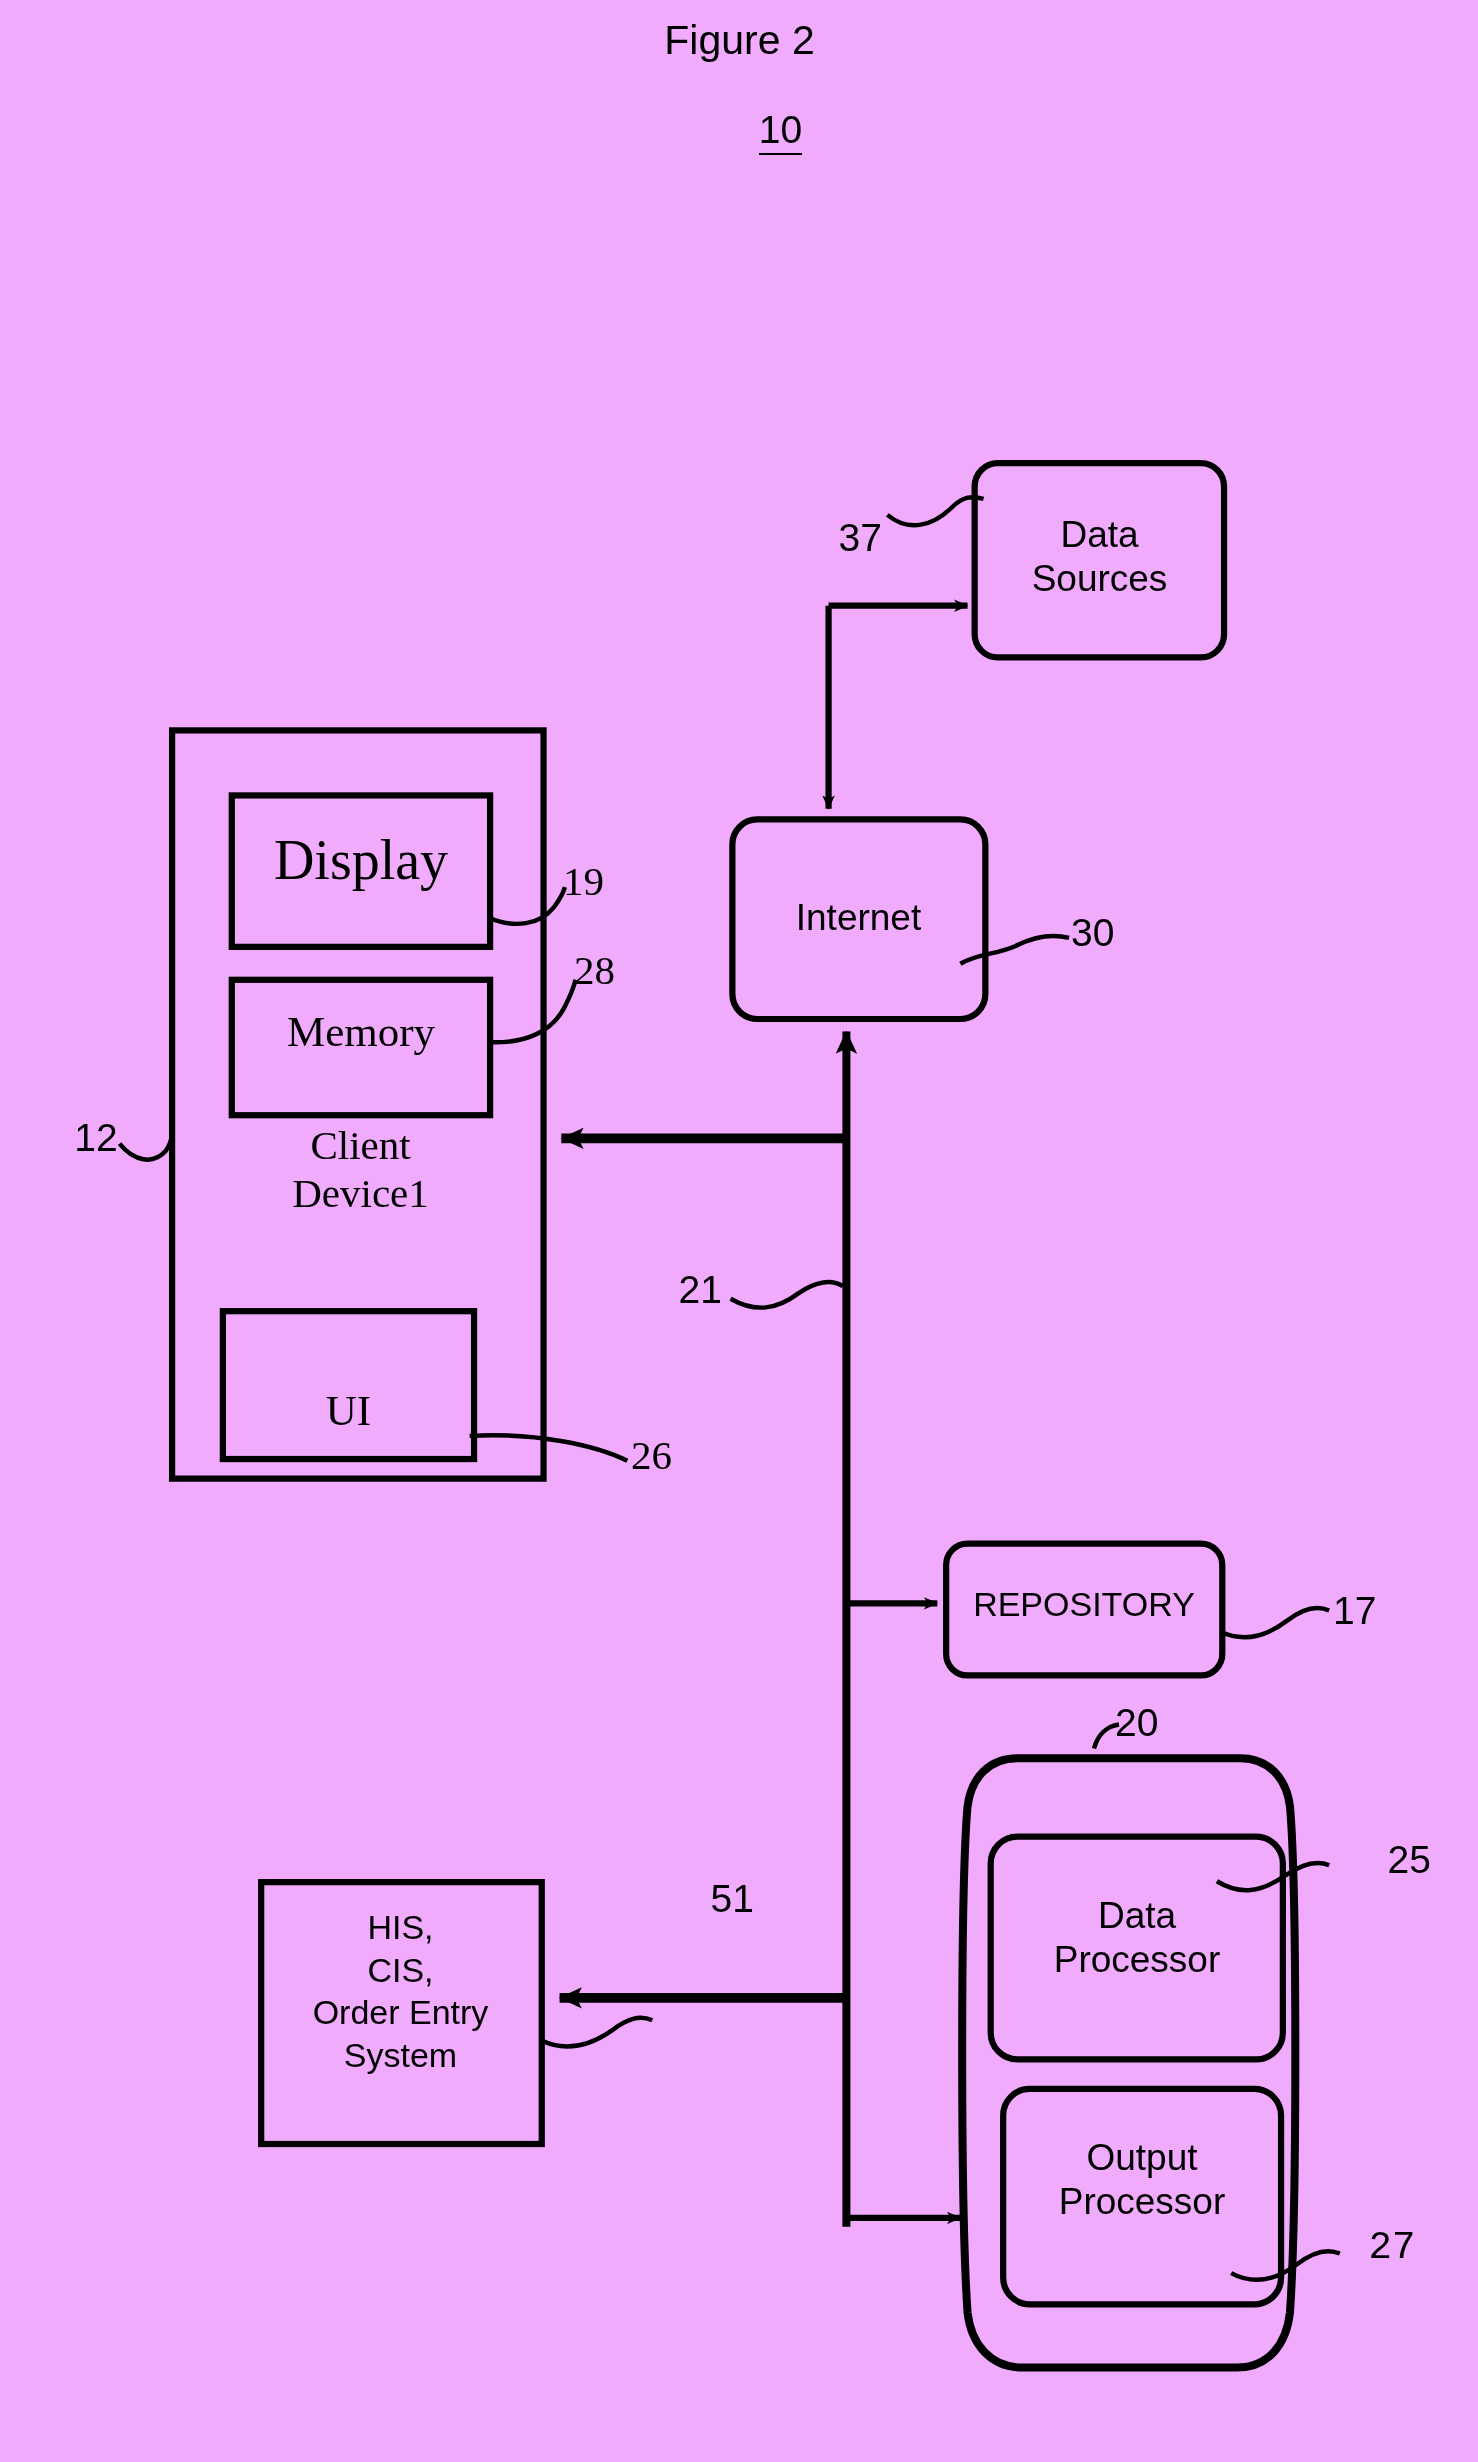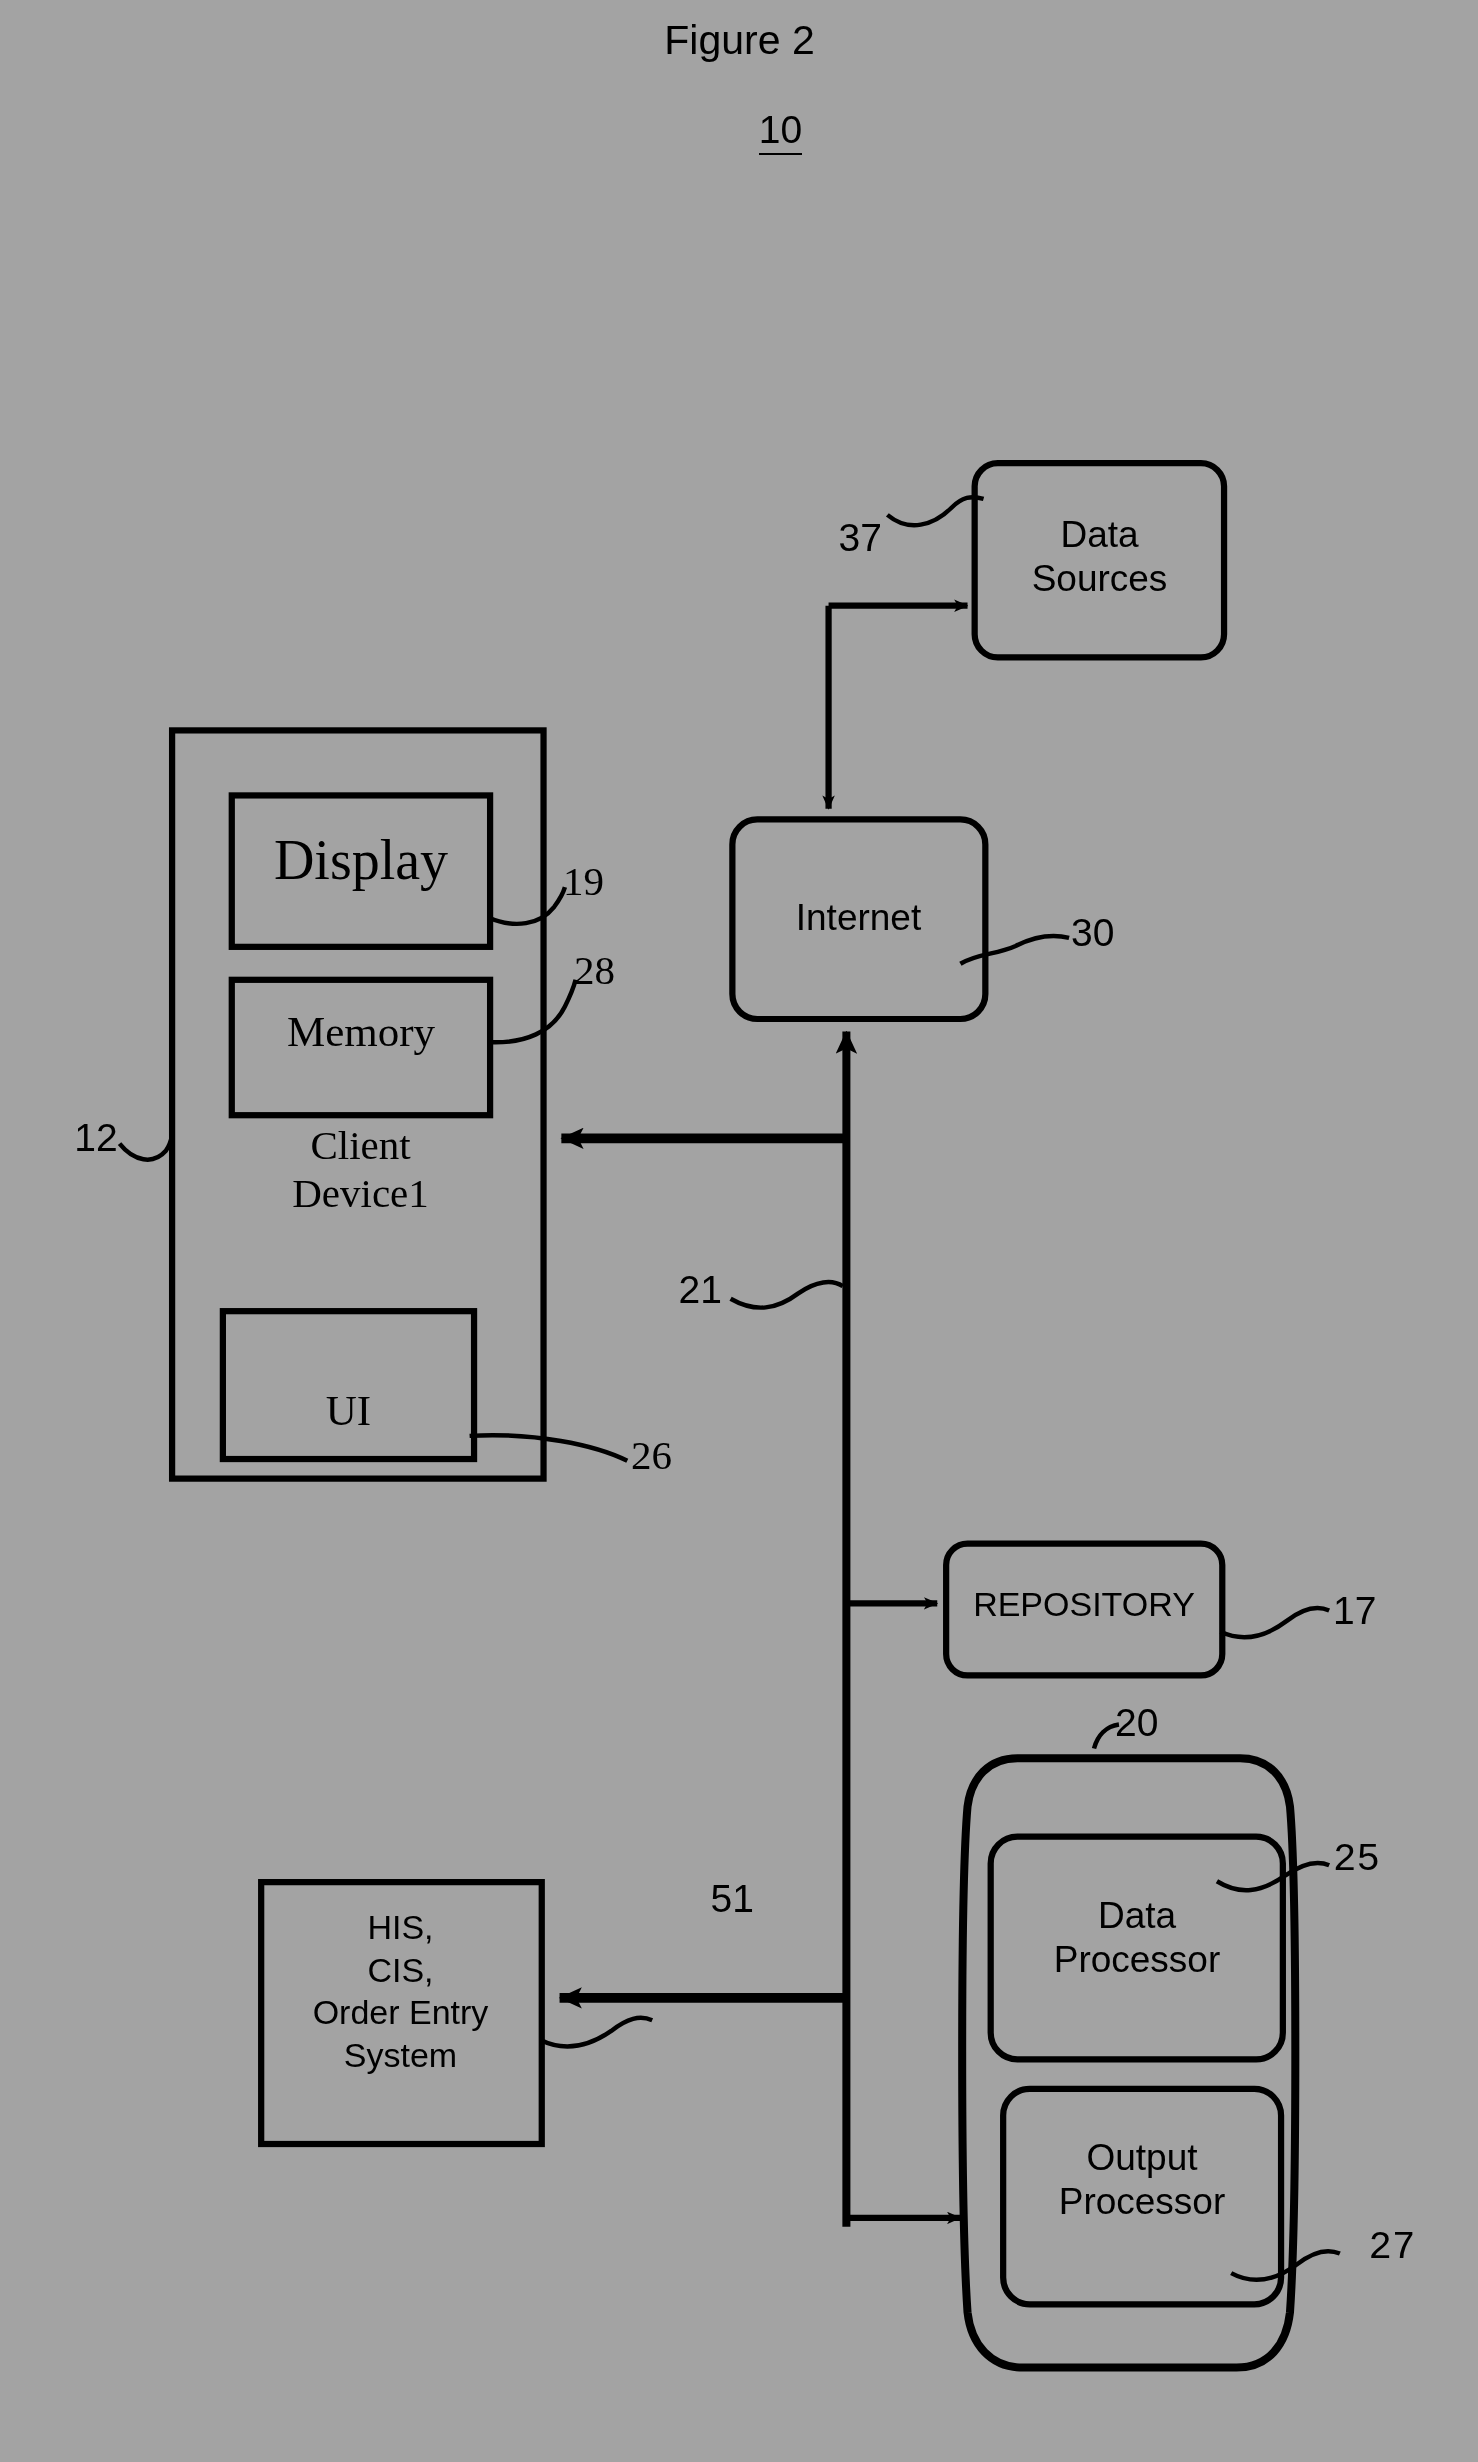--- a/index.html
+++ b/index.html
@@ -4,21 +4,21 @@
 <style>
   html, body {
     margin: 0;
     padding: 0;
     background: #ffffff;
   }
   #page {
     position: relative;
     width: 1479px;
     height: 2462px;
-    background: #a3a3a3;
+    background: #f0abfc;
     overflow: hidden;
     font-family: "Liberation Sans", sans-serif;
     color: #000000;
   }
   #svg-layer {
     position: absolute;
     left: 0;
     top: 0;
     width: 1479px;
     height: 2462px;
@@ -162,21 +162,21 @@
 
   <div class="txt sans ref-num" style="left:624px; top:1267px; width:98px; text-align:right;">21</div>
 
   <div class="txt sans" style="left:946px; top:1584px; width:276px; font-size:34px;">REPOSITORY</div>
   <div class="txt sans ref-num" style="left:1333px; top:1588px; width:98px; text-align:left;">17</div>
 
   <div class="txt sans ref-num" style="left:1115px; top:1700px; width:98px; text-align:left;">20</div>
 
   <div class="txt sans box-label" style="left:991px; top:1894px; width:292px;">Data
 Processor</div>
-  <div class="txt sans ref-num" style="left:1333px; top:1837px; width:98px; text-align:left;font-family:Liberation Mono, monospace;">25</div>
+  <div class="txt sans ref-num" style="left:1333px; top:1837px; width:98px; text-align:right;">25</div>
 
   <div class="txt sans box-label" style="left:1003px; top:2136px; width:278px;">Output
 Processor</div>
   <div class="txt sans ref-num" style="left:1343px; top:2225px; width:98px; text-align:center;font-family:Liberation Mono, monospace;">27</div>
 
   <div class="txt sans" style="left:257px; top:1906px; width:287px; font-size:34px; line-height:1.25;">HIS,
 CIS,
 Order Entry
 System</div>
   <div class="txt sans ref-num" style="left:656px; top:1876px; width:98px; text-align:right;">51</div>

